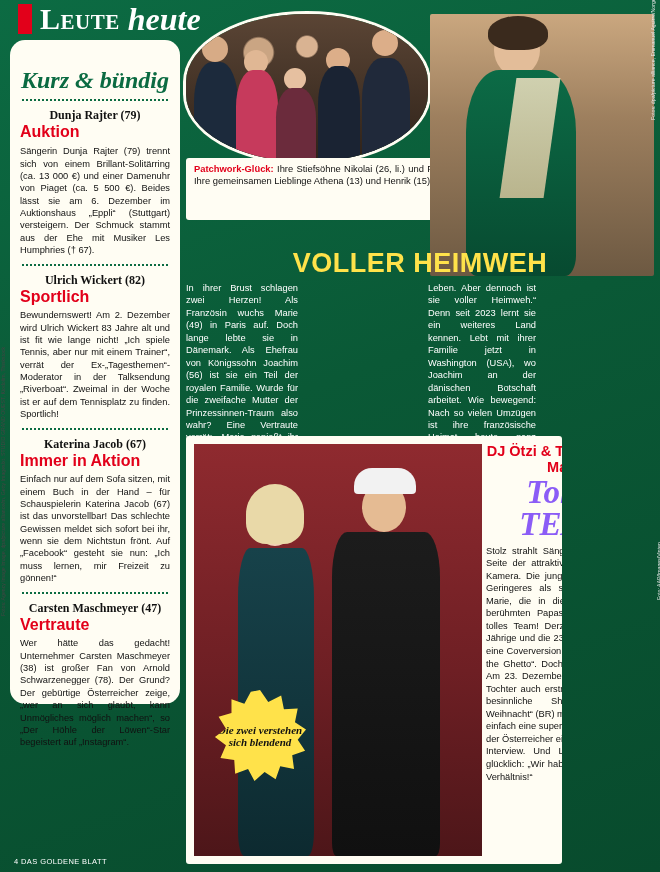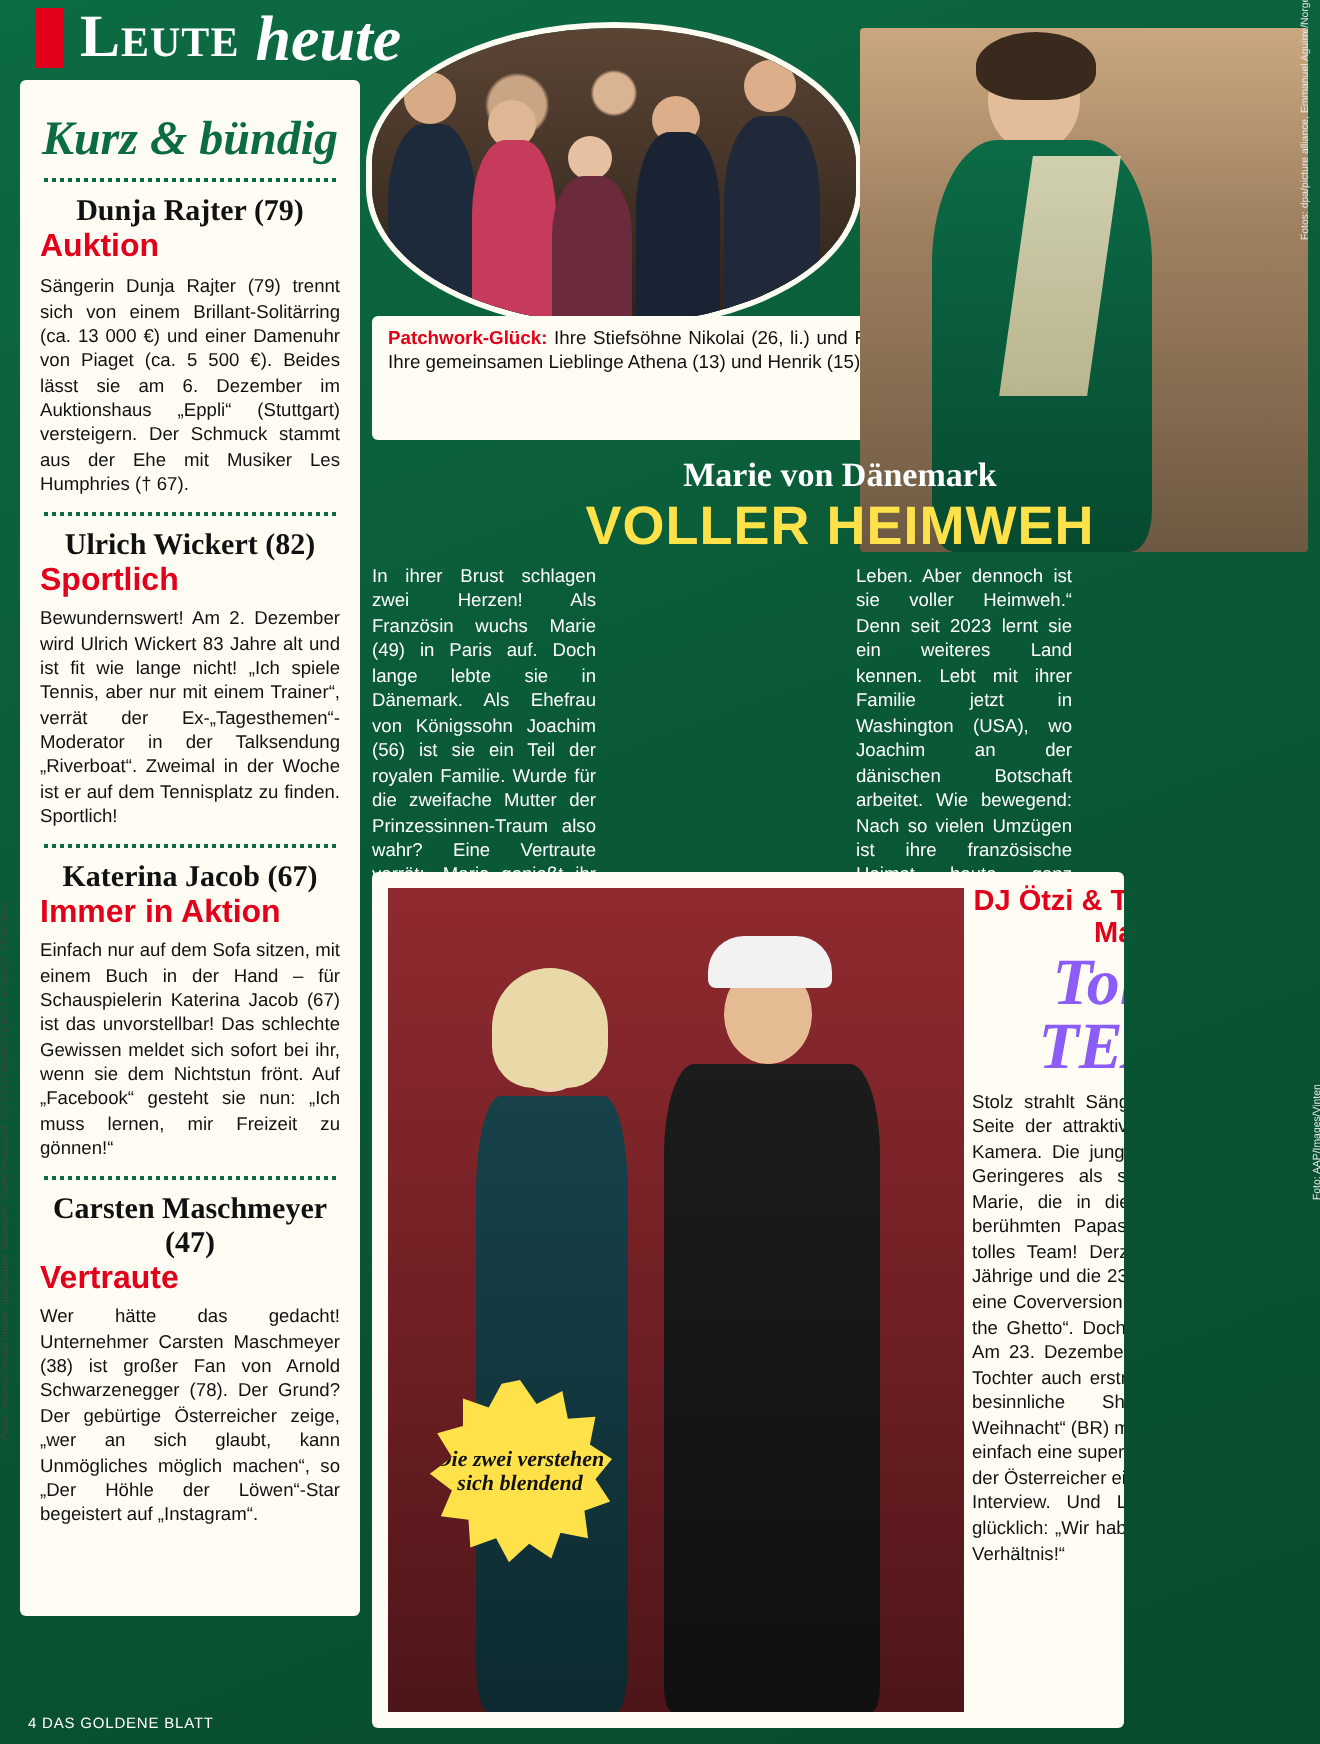--- a/index.html
+++ b/index.html
@@ -30,36 +30,36 @@
     font-variant: small-caps; font-weight: 700;
   }
   .masthead .heute {
     font-family: "Liberation Serif", serif;
     font-style: italic; font-weight: 700;
     font-size: 32px; color: #ffffff; margin-left: 8px;
   }
 
   
   .leftcol {
-    position: absolute; left: 10px; top: 40px; width: 170px; height: 768px;
+    position: absolute; left: 10px; top: 40px; width: 170px; height: 664px;
     background: #fffdf3;
-    border-radius: 3px;
-    padding: 16px 10px 6px 10px;
+    border-radius: 15px;
+    padding: 26px 10px 6px 10px;
   }
   .kurz {
     font-family: "Liberation Serif", serif;
     font-style: italic; font-weight: 700;
     color: #0b6b42; font-size: 24px; line-height: 1.02;
     text-align: center; margin-top: 2px; margin-bottom: 6px;
   }
   .dotline {
     border-top: 2px dotted #0b6b42; margin: 7px 2px 7px 2px; height: 0;
   }
   .ename {
-    text-align: center; font-weight: 700; font-size: 15px; color: #111;
+    text-align: center; font-weight: 700; font-size: 12px; color: #111;
     font-family: "Liberation Serif", serif; margin-bottom: 1px;
   }
   .ehead {
     text-align: left; font-weight: 700; font-size: 16px;
     color: #e2001a; margin-bottom: 4px; line-height: 1.05;
   }
   .ebody {
     font-size: 9.3px; line-height: 1.33; color: #111; text-align: justify;
     font-family: "Liberation Sans", sans-serif;
   }
@@ -240,21 +240,20 @@
   </div>
 
   <div class="marie-photo">
     <div style="position:absolute;left:64px;top:10px;width:46px;height:52px;border-radius:50%;background:#e3bd99;"></div>
     <div style="position:absolute;left:58px;top:2px;width:60px;height:34px;border-radius:50% 50% 40% 40%;background:#3a2a1d;"></div>
     <div style="position:absolute;left:36px;top:56px;width:110px;height:206px;border-radius:30% 30% 10% 10%;background:linear-gradient(180deg,#0c6b46,#074a30);"></div>
     <div style="position:absolute;left:78px;top:64px;width:44px;height:120px;background:linear-gradient(180deg,#f2e2c2,#d8c59c);transform:skewX(-8deg);opacity:.85;"></div>
   </div>
   <div class="credit-marie">Fotos: dpa/picture alliance, Emmanuel Aguirre/Norgettoalt, RTL(2)</div>
 
-  <div class="marie-kicker">Marie von Dänemark</div>
   <div class="marie-head">VOLLER HEIMWEH</div>
   <div class="marie-left-col">In ihrer Brust schlagen zwei Herzen! Als Französin wuchs Marie (49) in Paris auf. Doch lange lebte sie in Dänemark. Als Ehefrau von Königssohn Joachim (56) ist sie ein Teil der royalen Familie. Wurde für die zweifache Mutter der Prinzessinnen-Traum also wahr? Eine Vertraute verrät: „Marie genießt ihr aufregendes</div>
   <div class="marie-cols">
     <div class="col">Leben. Aber dennoch ist sie voller Heimweh.“ Denn seit 2023 lernt sie ein weiteres Land kennen. Lebt mit ihrer Familie jetzt in Washington (USA), wo Joachim an der dänischen Botschaft arbeitet. Wie bewegend: Nach so vielen Umzügen ist ihre französische Heimat heute ganz besonders Maries Sehnsuchtsort.</div>
   </div>
 
   <div class="bottompanel">
     <div class="otzi-photo">
       <div style="position:absolute;left:60px;top:52px;width:42px;height:50px;border-radius:50%;background:#f0d2b4;"></div>
       <div style="position:absolute;left:52px;top:40px;width:58px;height:60px;border-radius:50% 50% 35% 35%;background:#e9d9a8;"></div>

